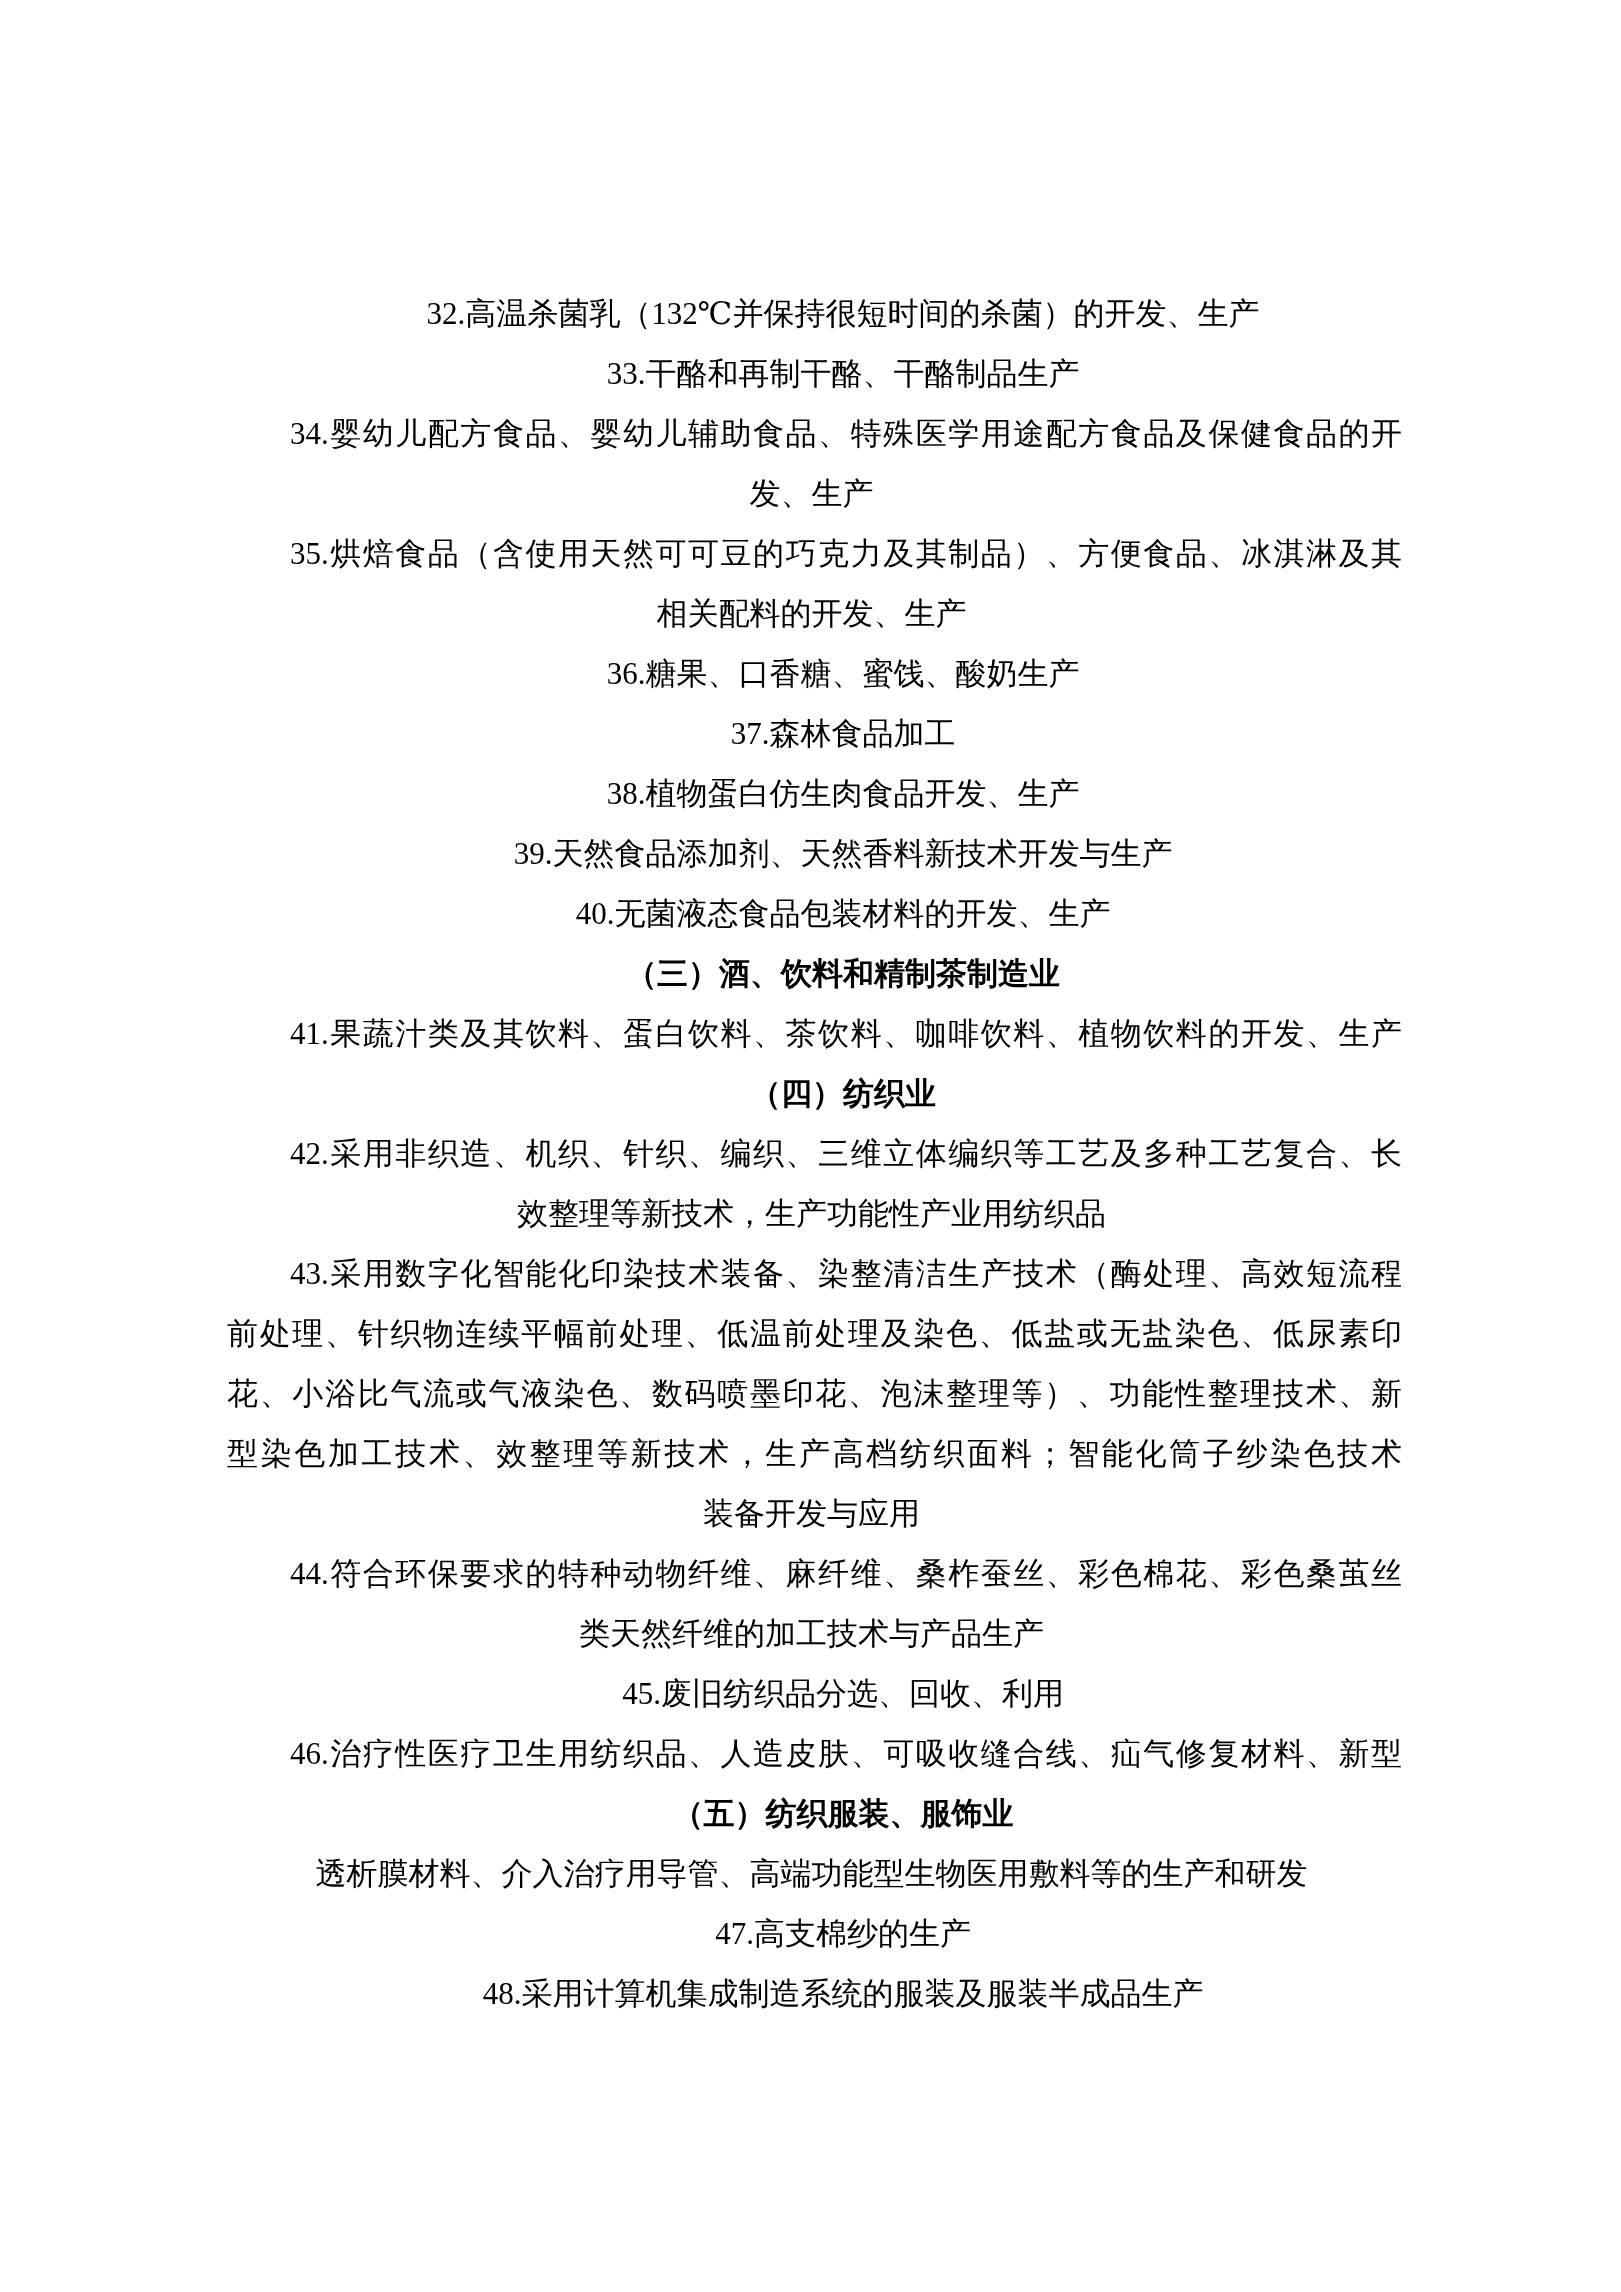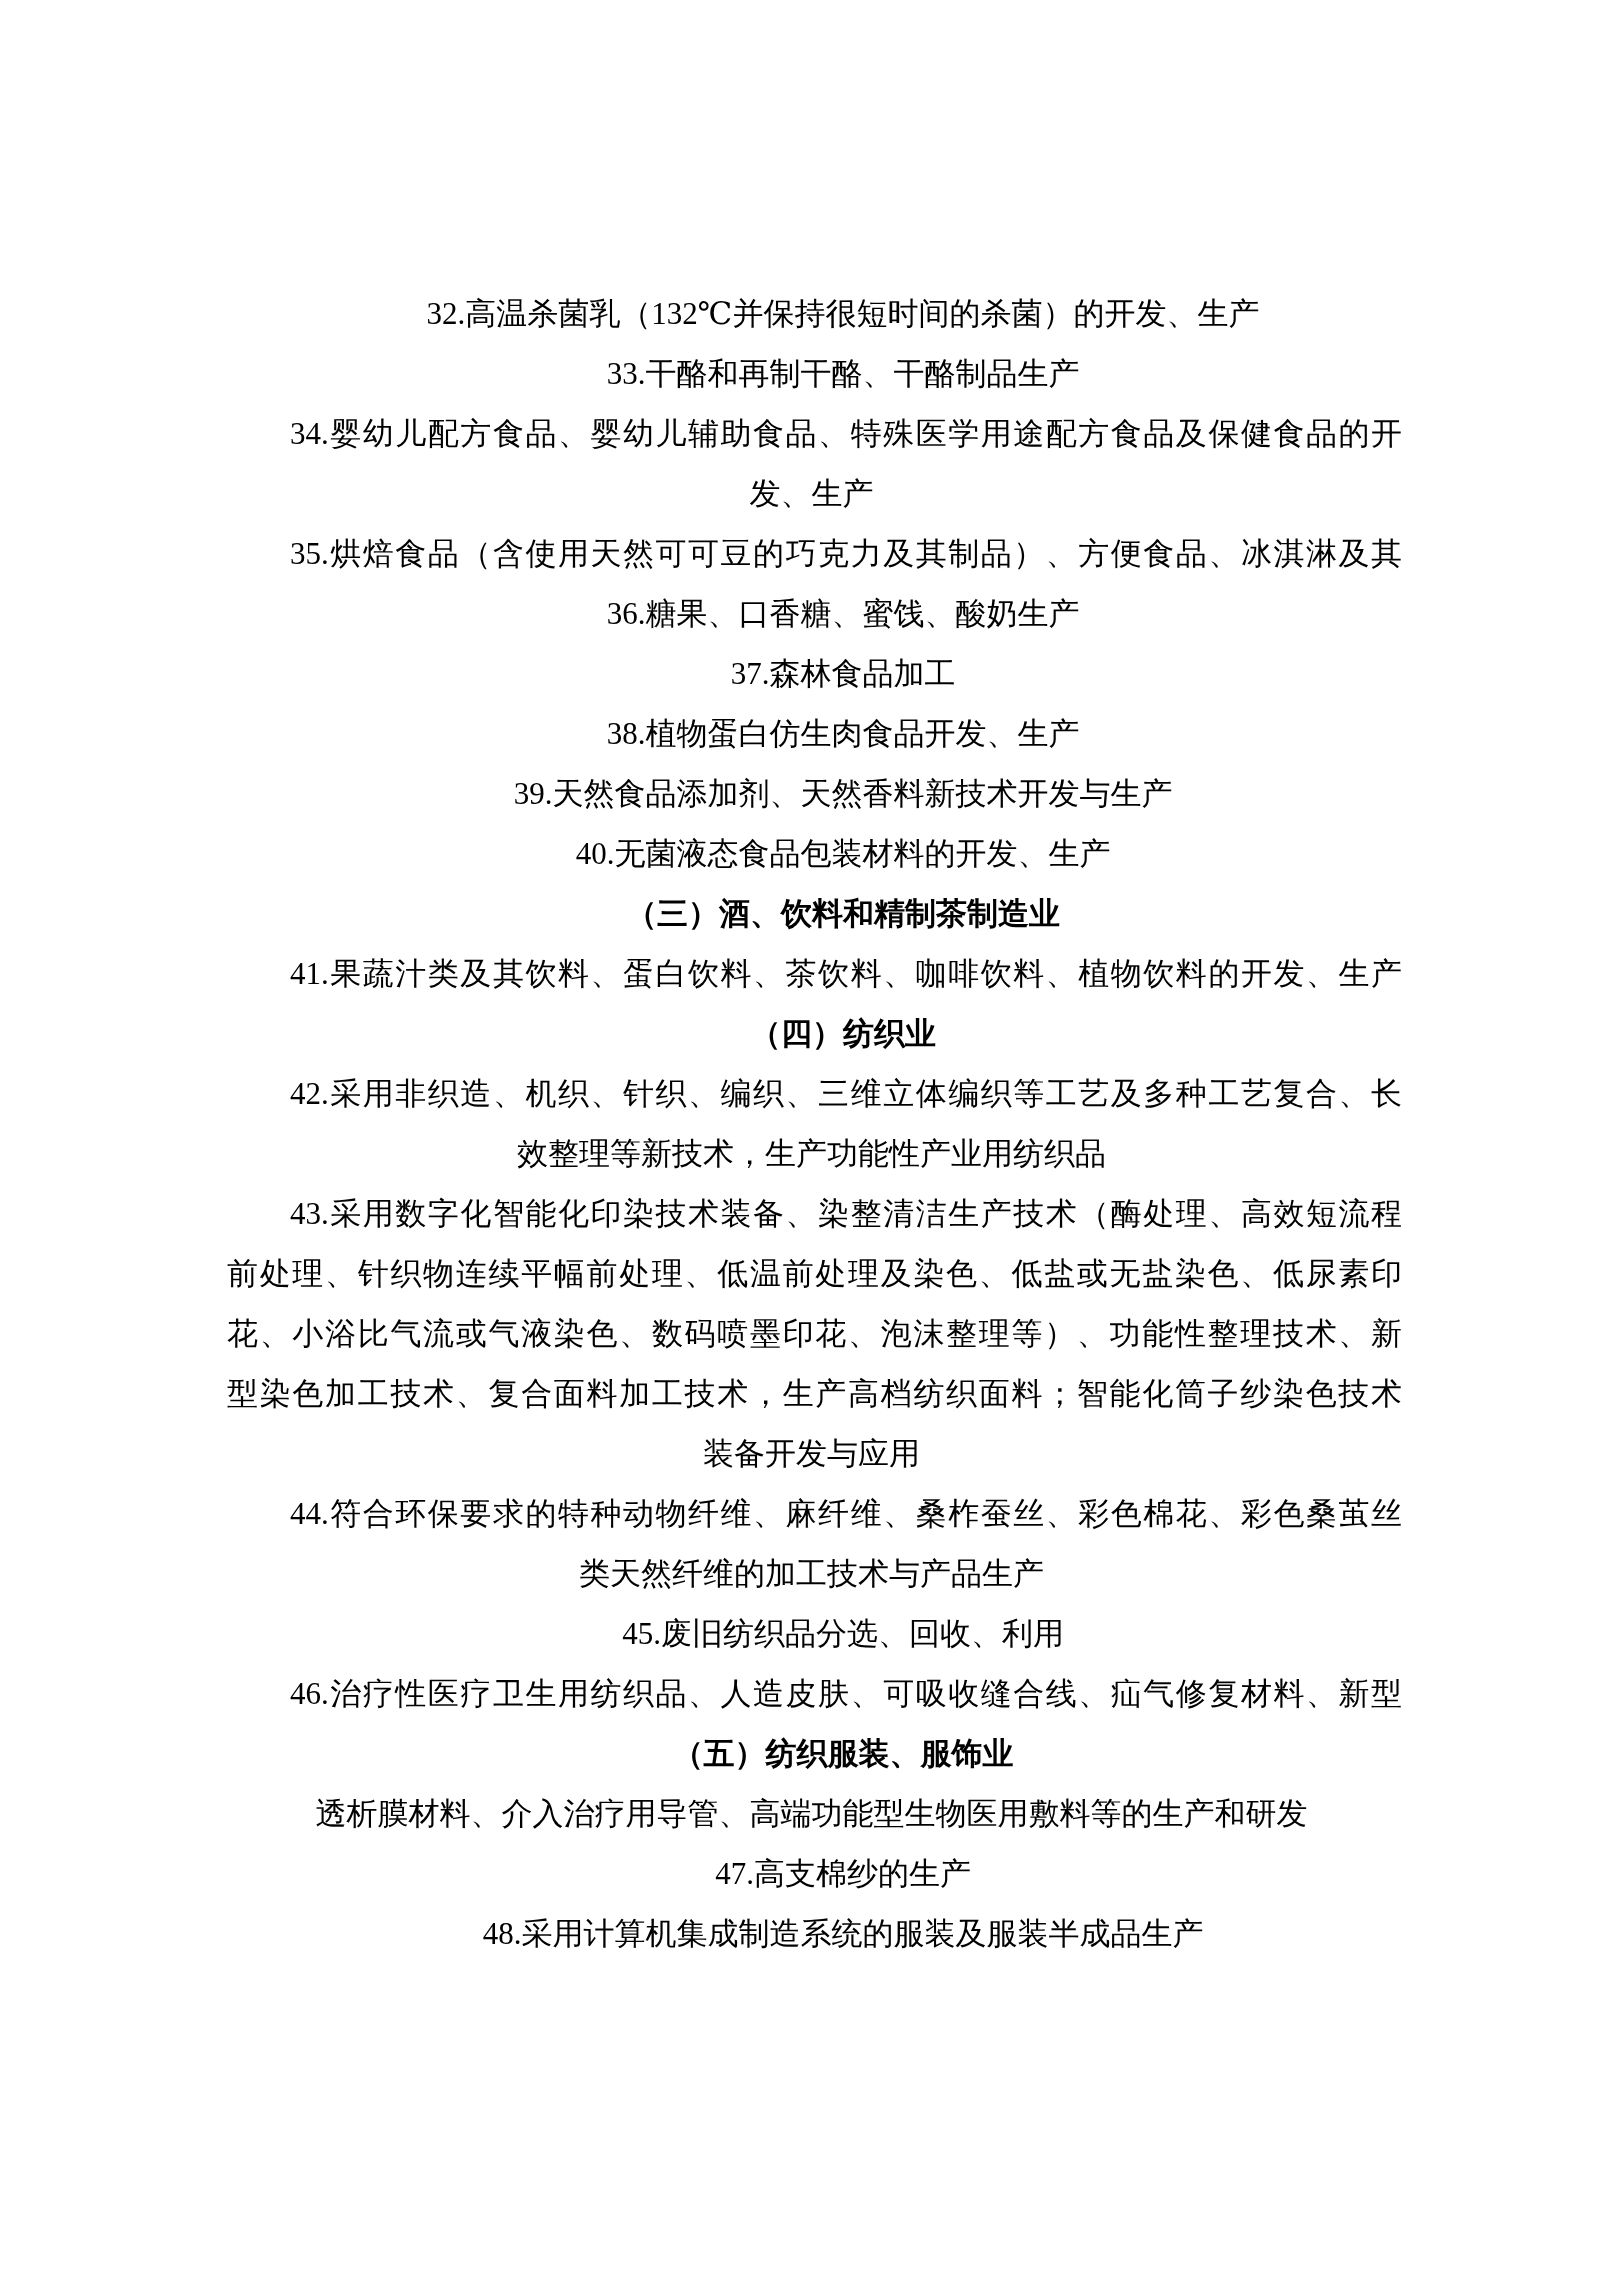--- a/index.html
+++ b/index.html
@@ -45,34 +45,35 @@
 </head>
 <body>
 
 <div class="page">
   <div class="text-block">
       <div class="line indent">32.高温杀菌乳（132℃并保持很短时间的杀菌）的开发、生产</div>
       <div class="line indent">33.干酪和再制干酪、干酪制品生产</div>
       <div class="line indent justify">34.婴幼儿配方食品、婴幼儿辅助食品、特殊医学用途配方食品及保健食品的开</div>
       <div class="line">发、生产</div>
       <div class="line indent justify">35.烘焙食品（含使用天然可可豆的巧克力及其制品）、方便食品、冰淇淋及其</div>
+      <div class="line">相关配料的开发、生产</div>
       <div class="line indent">36.糖果、口香糖、蜜饯、酸奶生产</div>
       <div class="line indent">37.森林食品加工</div>
       <div class="line indent">38.植物蛋白仿生肉食品开发、生产</div>
       <div class="line indent">39.天然食品添加剂、天然香料新技术开发与生产</div>
       <div class="line indent">40.无菌液态食品包装材料的开发、生产</div>
       <div class="line indent bold">（三）酒、饮料和精制茶制造业</div>
       <div class="line indent justify">41.果蔬汁类及其饮料、蛋白饮料、茶饮料、咖啡饮料、植物饮料的开发、生产</div>
       <div class="line indent bold">（四）纺织业</div>
       <div class="line indent justify">42.采用非织造、机织、针织、编织、三维立体编织等工艺及多种工艺复合、长</div>
       <div class="line">效整理等新技术，生产功能性产业用纺织品</div>
       <div class="line indent justify">43.采用数字化智能化印染技术装备、染整清洁生产技术（酶处理、高效短流程</div>
       <div class="line justify">前处理、针织物连续平幅前处理、低温前处理及染色、低盐或无盐染色、低尿素印</div>
       <div class="line justify">花、小浴比气流或气液染色、数码喷墨印花、泡沫整理等）、功能性整理技术、新</div>
-      <div class="line justify">型染色加工技术、复合面料加工技术，生产高档纺织面料；智能化筒子纱染色技术</div>
+      <div class="line justify">型染色加工技术、效整理等新技术，生产高档纺织面料；智能化筒子纱染色技术</div>
       <div class="line">装备开发与应用</div>
       <div class="line indent justify">44.符合环保要求的特种动物纤维、麻纤维、桑柞蚕丝、彩色棉花、彩色桑茧丝</div>
       <div class="line">类天然纤维的加工技术与产品生产</div>
       <div class="line indent">45.废旧纺织品分选、回收、利用</div>
       <div class="line indent justify">46.治疗性医疗卫生用纺织品、人造皮肤、可吸收缝合线、疝气修复材料、新型</div>
       <div class="line indent bold">（五）纺织服装、服饰业</div>
       <div class="line">透析膜材料、介入治疗用导管、高端功能型生物医用敷料等的生产和研发</div>
       <div class="line indent">47.高支棉纱的生产</div>
       <div class="line indent">48.采用计算机集成制造系统的服装及服装半成品生产</div>
     </div>

